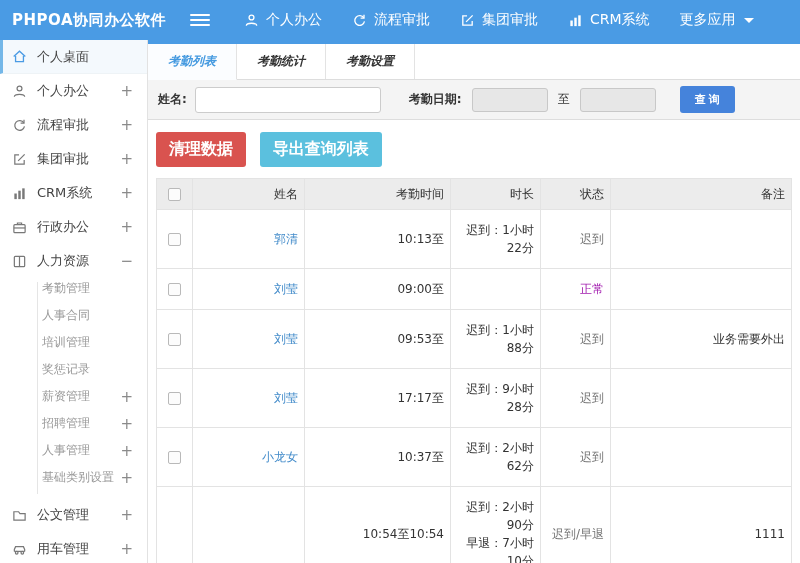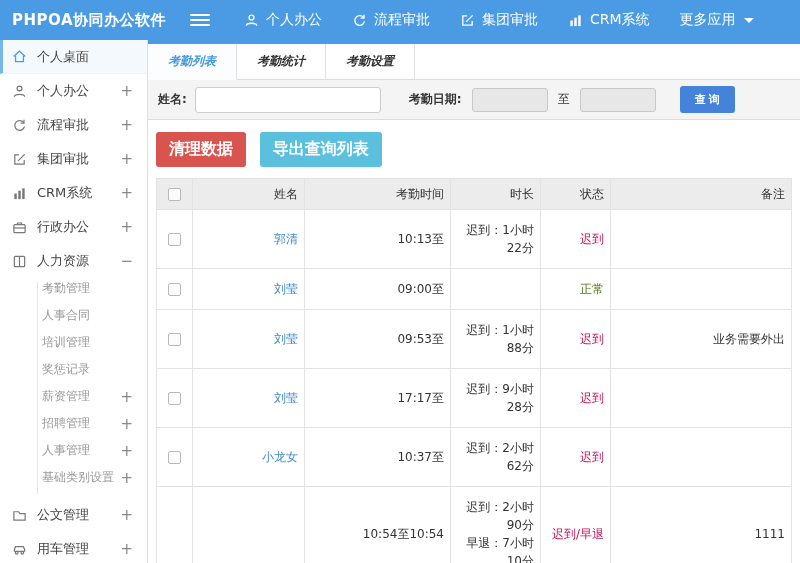--- a/index.html
+++ b/index.html
@@ -68,22 +68,22 @@
   table { width:100%; border-collapse:collapse; table-layout:fixed; }
   th, td { border:1px solid #e3e3e3; text-align:right; vertical-align:middle;
     padding:5px 6px; font-size:12px; line-height:18px; }
   thead th { background:#ececec; color:#333; font-weight:normal; padding:6px 6px; }
   tbody td { padding:11px 6px; background:#fff; }
   td.dur { white-space:pre-line; }
   .cell-cb { text-align:center; }
   .cb { display:inline-block; width:13px; height:13px; border:1px solid #b9b9b9;
     background:#fcfcfc; border-radius:2px; cursor:pointer; vertical-align:middle; }
   .name-link { color:#428bca; text-decoration:none; cursor:pointer; }
-  .status { color:#4d7c0f; }
-  .status.red { color:#be185d; }
+  .status { color:#a21caf; }
+  .status.red { color:#737373; }
 
   svg { display:block; }
 </style>
 </head>
 <body>
 
 <div class="header">
   <div class="brand">PHPOA协同办公软件</div>
   <div class="hamburger">
       <span></span>

